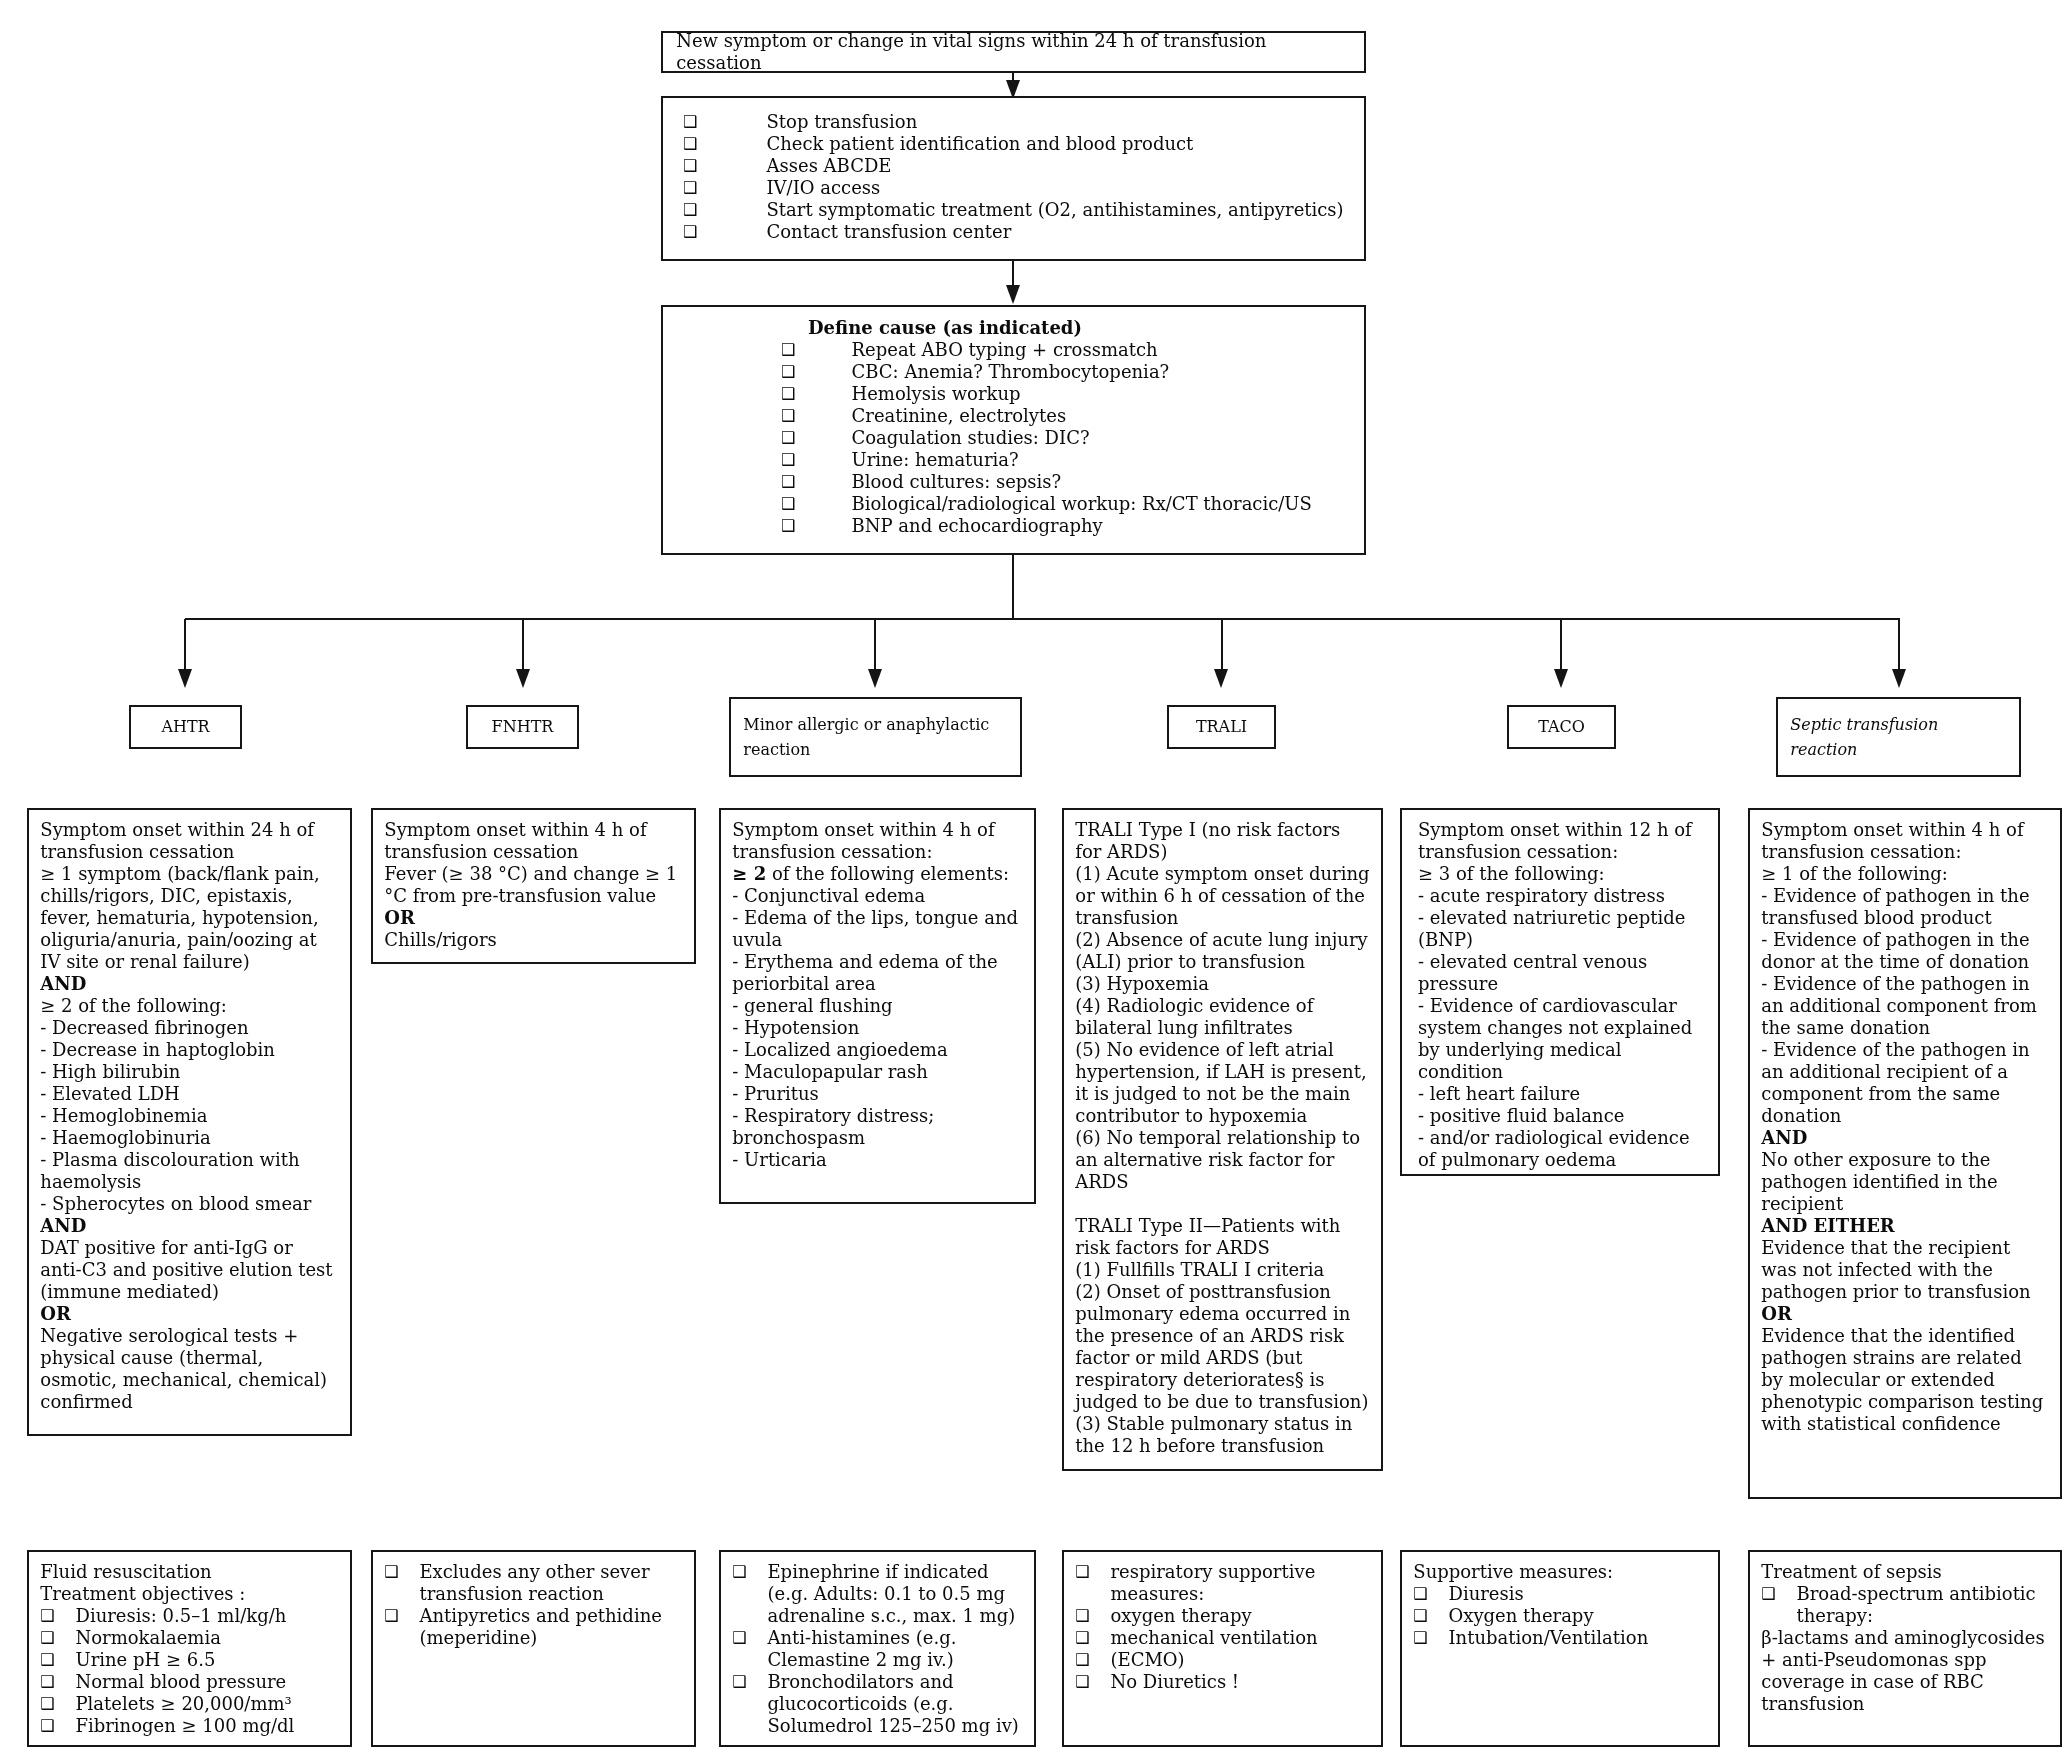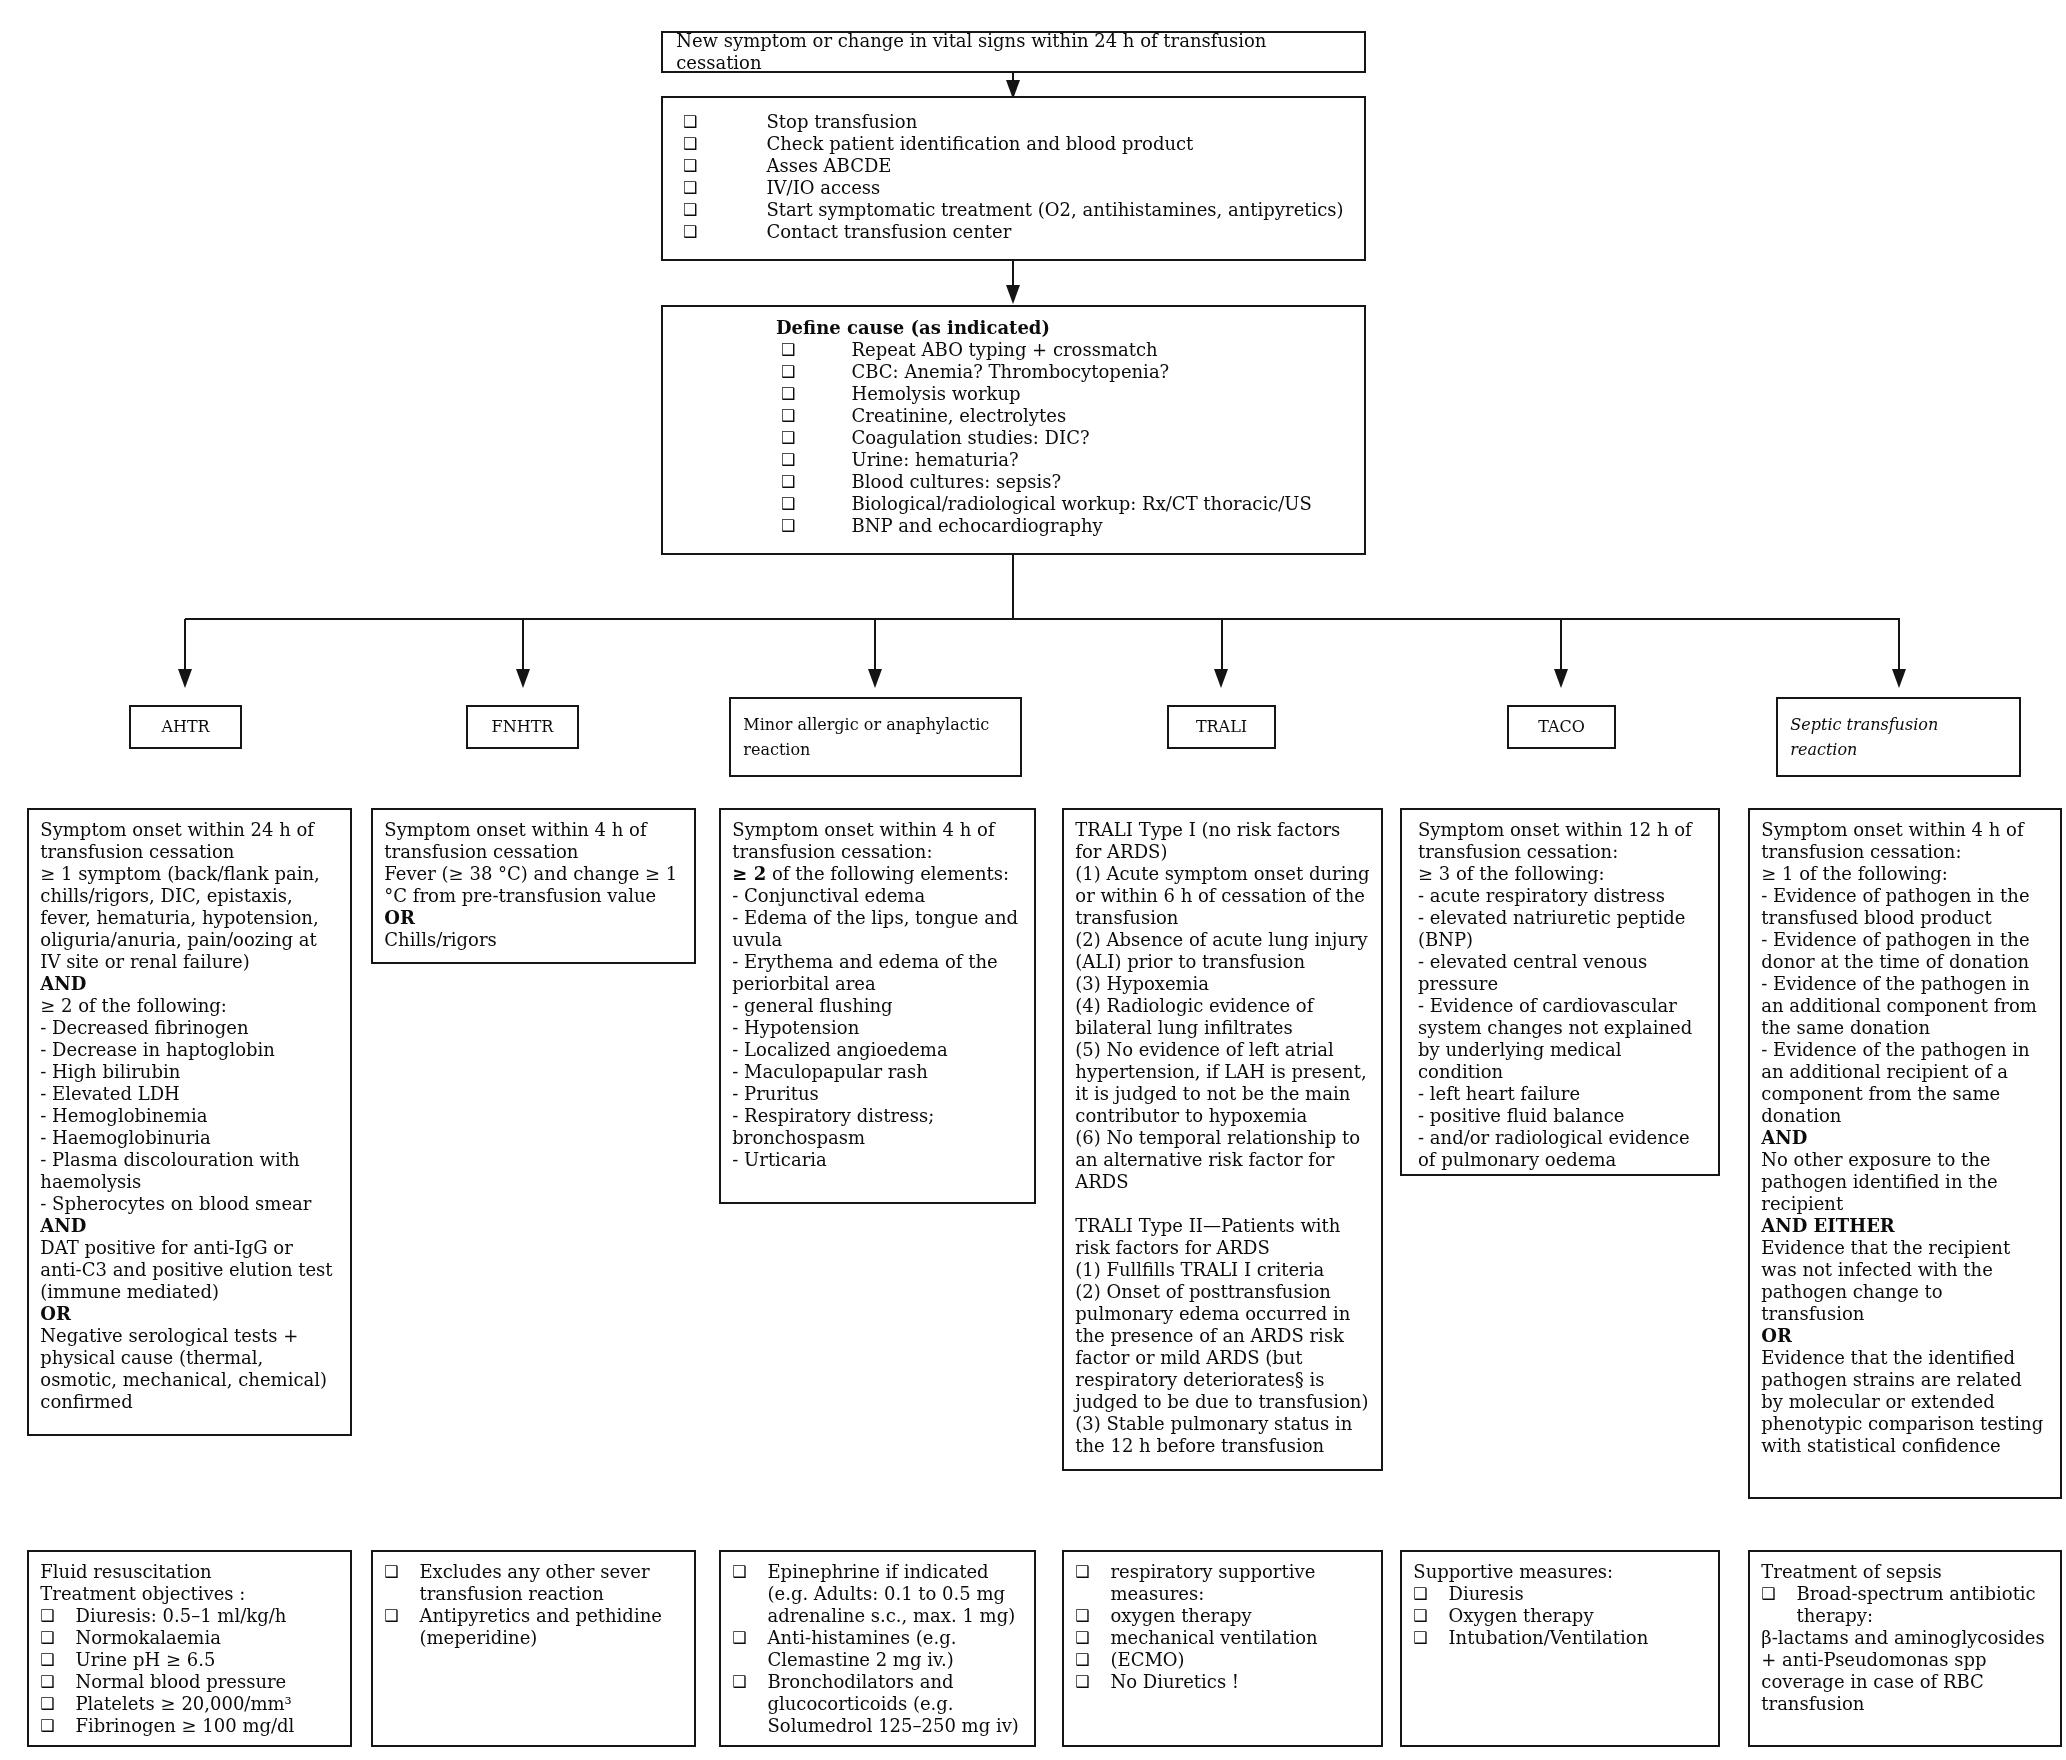--- a/index.html
+++ b/index.html
@@ -20,21 +20,21 @@
   .line.has-cb{display:flex;align-items:flex-start;}
   .line.has-cb .tx{flex:1;}
   .line.spacer{height:22px;}
   .cb{flex:0 0 auto;width:24.5px;margin-right:14px;font-family:"DejaVu Sans","Liberation Sans",sans-serif;font-size:16px;}
   .bold,.bp{font-weight:bold;}
   
   .start-box{left:661px;top:31px;width:705px;height:42px;padding:0 13.2px;display:flex;align-items:center;}
   .actions-box{left:661px;top:96px;width:705px;height:165px;padding:13.2px 11.3px 0 20px;}
   .actions-box .cb{margin-right:59px;}
   .define-box{left:661px;top:305px;width:705px;height:250px;padding:10.4px 11.3px 0 0;}
-  .define-title{padding-left:113px;font-weight:bold;}
+  .define-title{padding-left:113px;font-weight:bold;margin-left:32px;}
   .define-box .line{padding-left:118px;}
   .define-box .cb{margin-right:46px;}
   
   .vline,.hline{position:absolute;background:#141414;}
   .vline{width:1.9px;}
   .hline{height:1.9px;}
   .ahead{
     position:absolute;width:0;height:0;
     border-left:7px solid transparent;border-right:7px solid transparent;
     border-top:19px solid #141414;
@@ -507,21 +507,21 @@
       <span class="tx">No other exposure to the pathogen identified in the recipient</span>
     </div>
     <div class="line bold">
       
       
       <span class="tx">AND EITHER</span>
     </div>
     <div class="line">
       
       
-      <span class="tx">Evidence that the recipient was not infected with the pathogen change to transfusion</span>
+      <span class="tx">Evidence that the recipient was not infected with the pathogen prior to transfusion</span>
     </div>
     <div class="line bold">
       
       
       <span class="tx">OR</span>
     </div>
     <div class="line">
       
       
       <span class="tx">Evidence that the identified pathogen strains are related by molecular or extended phenotypic comparison testing with statistical confidence</span>

